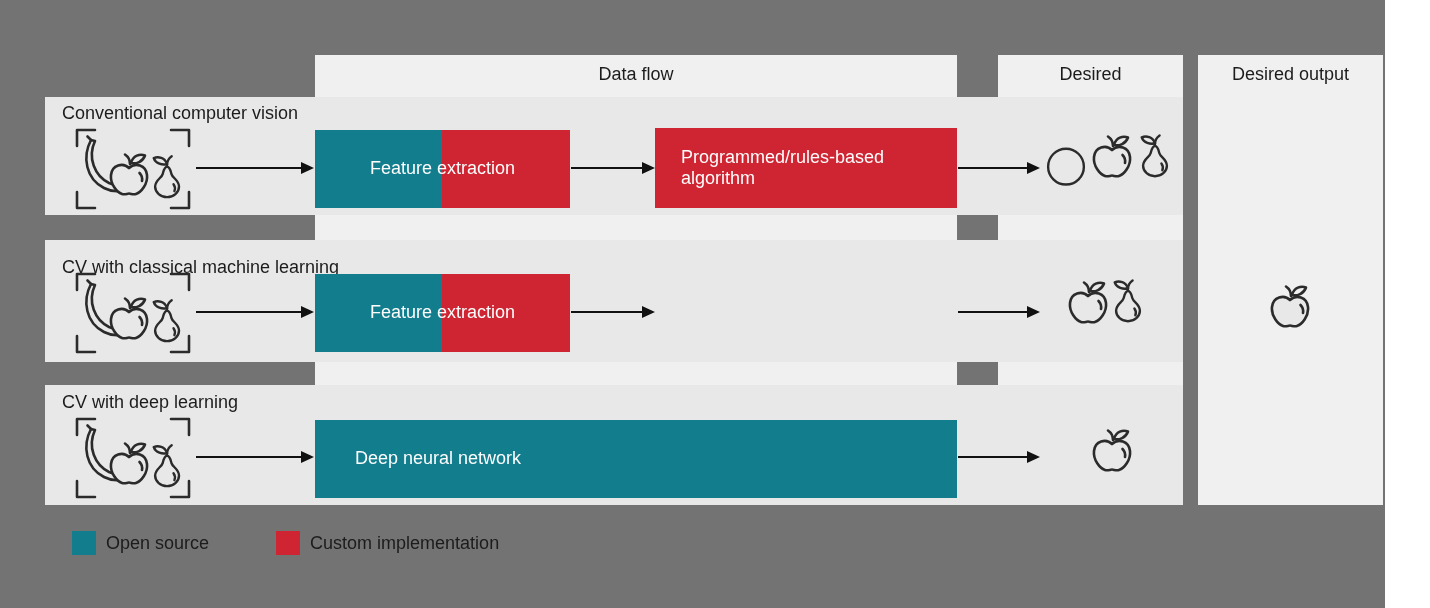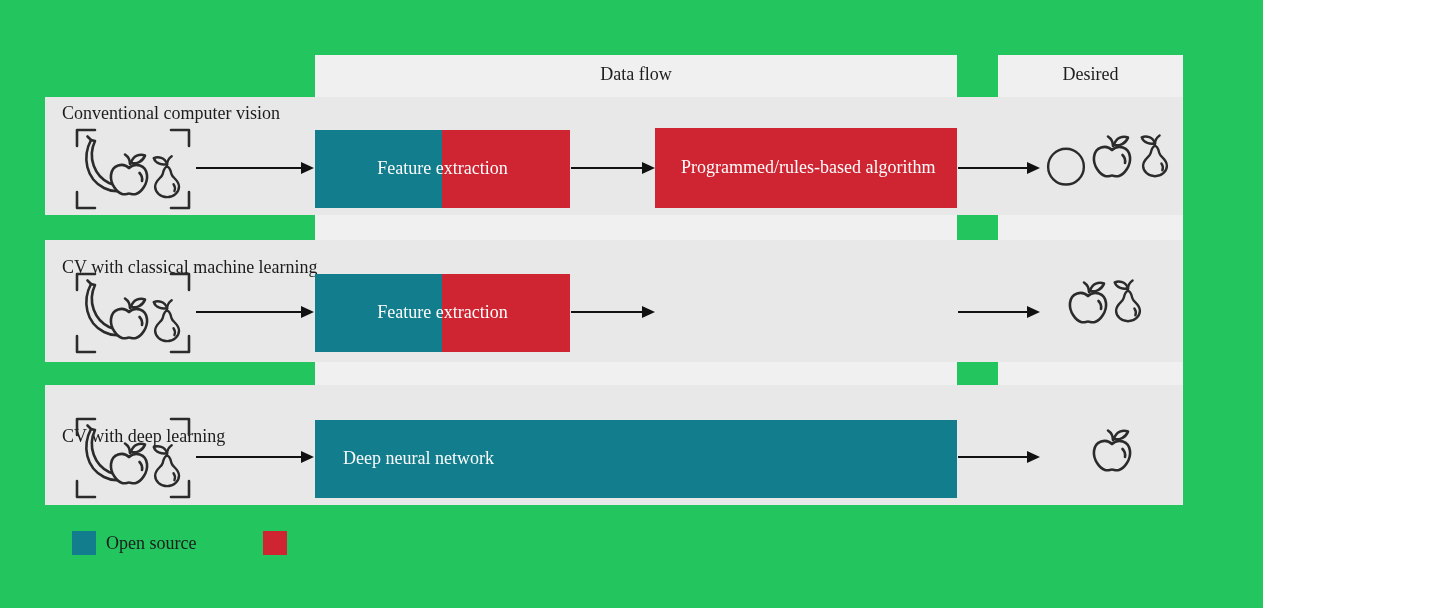--- a/index.html
+++ b/index.html
@@ -5,22 +5,22 @@
   :root{
     --teal:#127d8d;
     --red:#cf2431;
     --colbg:#f0f0f0;
     --rowbg:#e8e8e8;
     --ink:#1c1c1c;
     --stroke:#2b2b2b;
   }
   html,body{margin:0;padding:0;background:#fff;}
   .canvas{
-    position:relative;width:1263px;height:608px;background:#22c55e;
-    font-family:Liberation Serif, serif;color:var(--ink);
+    position:relative;width:1385px;height:608px;background:#737373;
+    font-family:Liberation Sans, sans-serif;color:var(--ink);
     overflow:hidden;
   }
   .col{position:absolute;top:55px;height:450px;background:var(--colbg);}
   .col-dataflow{left:315px;width:642px;}
   .col-output{left:998px;width:185px;}
   .col-desired{left:1198px;width:185px;}
   .col-header{
     position:absolute;top:9px;left:0;width:100%;text-align:center;
     font-size:18px;font-weight:500;color:var(--ink);
   }
@@ -87,20 +87,23 @@
 </svg>
 
 <div class="canvas">
 
   <div class="col col-dataflow">
     <div class="col-header">Data flow</div>
   </div>
   <div class="col col-output">
     <div class="col-header">Desired</div>
   </div>
+  <div class="col col-desired">
+    <div class="col-header">Desired output</div>
+  </div>
 
   <div class="rowband row1"></div>
   <div class="rowband row2"></div>
   <div class="rowband row3"></div>
 
   <div class="row-title" style="left:62px;top:103px;">Conventional computer vision</div>
   <svg class="icon" style="left:73px;top:126px;" width="120" height="86">
     <g class="wrap">
         <use href="#sym-input-fruits" width="120" height="86"></use>
       </g>
@@ -136,46 +139,47 @@
   </div>
   <div class="arrow" style="left:571px;top:311px;width:73px;"></div>
   <div class="arrow" style="left:958px;top:311px;width:71px;"></div>
   <svg class="icon" style="left:1064px;top:278px;" width="48" height="54">
       <use href="#sym-apple" width="48" height="54"></use>
     </svg>
   <svg class="icon" style="left:1106px;top:277px;" width="44" height="50">
       <use href="#sym-pear" width="44" height="50"></use>
     </svg>
 
-  <div class="row-title" style="left:62px;top:392px;margin-top:34px;">CV with deep learning</div>
+  <div class="row-title" style="left:62px;top:392px;">CV with deep learning</div>
   <svg class="icon" style="left:73px;top:415px;" width="120" height="86">
     <g class="wrap">
         <use href="#sym-input-fruits" width="120" height="86"></use>
       </g>
   </svg>
   <div class="arrow" style="left:196px;top:456px;width:107px;"></div>
-  <div class="box fill-teal align-left" style="left:315px;top:420px;width:642px;height:78px;padding-left:28px;">
+  <div class="box fill-teal align-left" style="left:315px;top:420px;width:642px;height:78px;padding-left:40px;">
     <span>Deep neural network</span>
   </div>
   <div class="arrow" style="left:958px;top:456px;width:71px;"></div>
   <svg class="icon" style="left:1088px;top:426px;" width="48" height="54">
       <use href="#sym-apple" width="48" height="54"></use>
     </svg>
 
   <svg class="icon icon-desired" style="left:1266px;top:282px;" width="48" height="54">
       <use href="#sym-apple" width="48" height="54"></use>
     </svg>
 
   <div class="legend">
     <div class="legend-item">
       <span class="swatch" style="background:var(--teal);"></span>
       <span class="legend-label">Open source</span>
     </div>
     <div class="legend-item">
       <span class="swatch" style="background:var(--red);"></span>
+      <span class="legend-label">Custom implementation</span>
     </div>
   </div>
 </div>
 
 <style>
   
   .st{fill:none;stroke:#2b2b2b;stroke-width:2.6;stroke-linecap:round;stroke-linejoin:round;}
   .bd{fill:#e8e8e8;stroke:#2b2b2b;stroke-width:2.6;stroke-linecap:round;stroke-linejoin:round;}
 </style>
 

